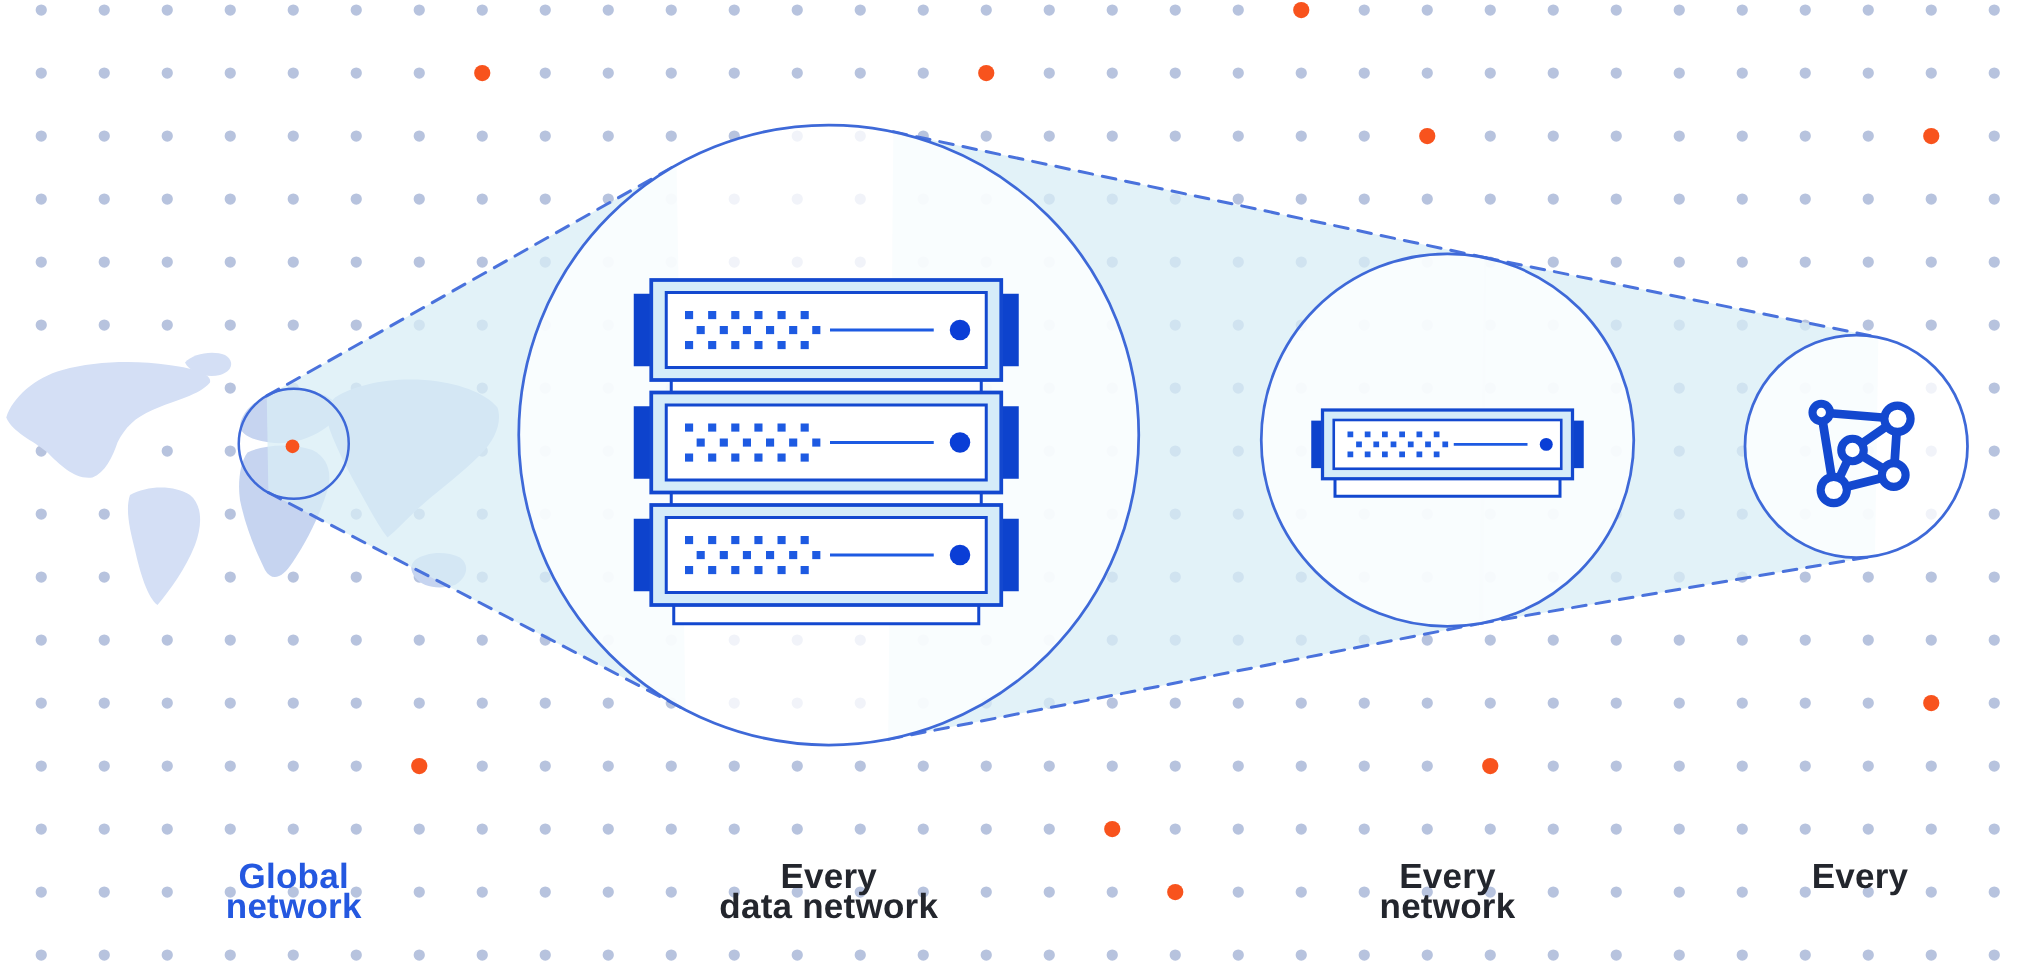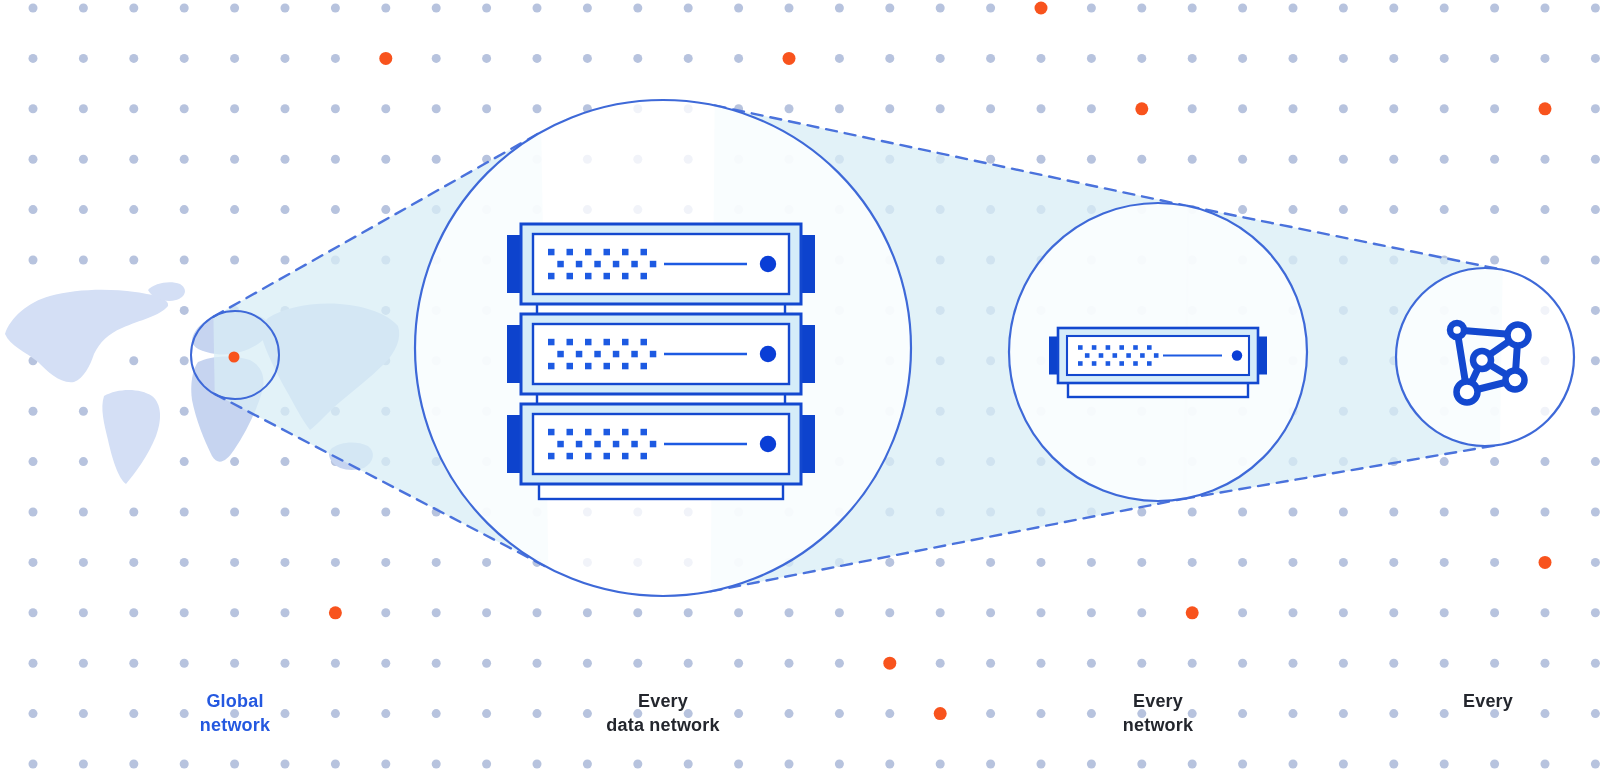--- a/index.html
+++ b/index.html
@@ -4,21 +4,21 @@
 <style>
   html,body{margin:0;padding:0;background:#ffffff}
   .stage{position:relative;width:1620px;height:782px;overflow:hidden;background:var(--background,#fff);font-family:"Liberation Sans",sans-serif}
   svg{position:absolute;left:0;top:0}
   .zoom-ring{fill:rgba(255,255,255,.8);stroke:var(--circle-stroke);stroke-width:2.2}
   .map-ring{fill:none;stroke:var(--circle-stroke);stroke-width:2}
   .map-light{fill:var(--map-light)}
   .map-mid{fill:var(--map-mid)}
   .mesh-edges line{stroke:var(--server-border);stroke-width:7;stroke-linecap:round}
   .mesh-nodes circle{fill:#ffffff;stroke:var(--server-border);stroke-width:6.5}
-  .label{position:absolute;width:260px;text-align:center;font-weight:700;font-size:18px;line-height:24px;color:var(--label-dark);letter-spacing:.2px}
+  .label{position:absolute;width:260px;text-align:center;font-weight:700;font-size:28px;line-height:24px;color:var(--label-dark);letter-spacing:.2px}
   .label.blue{color:var(--label-blue)}
 </style>
 </head>
 <body>
 
 <div class="stage">
 
   <svg id="scene" width="1620" height="782" viewBox="0 0 1620 782">
 
     <g id="grid">

